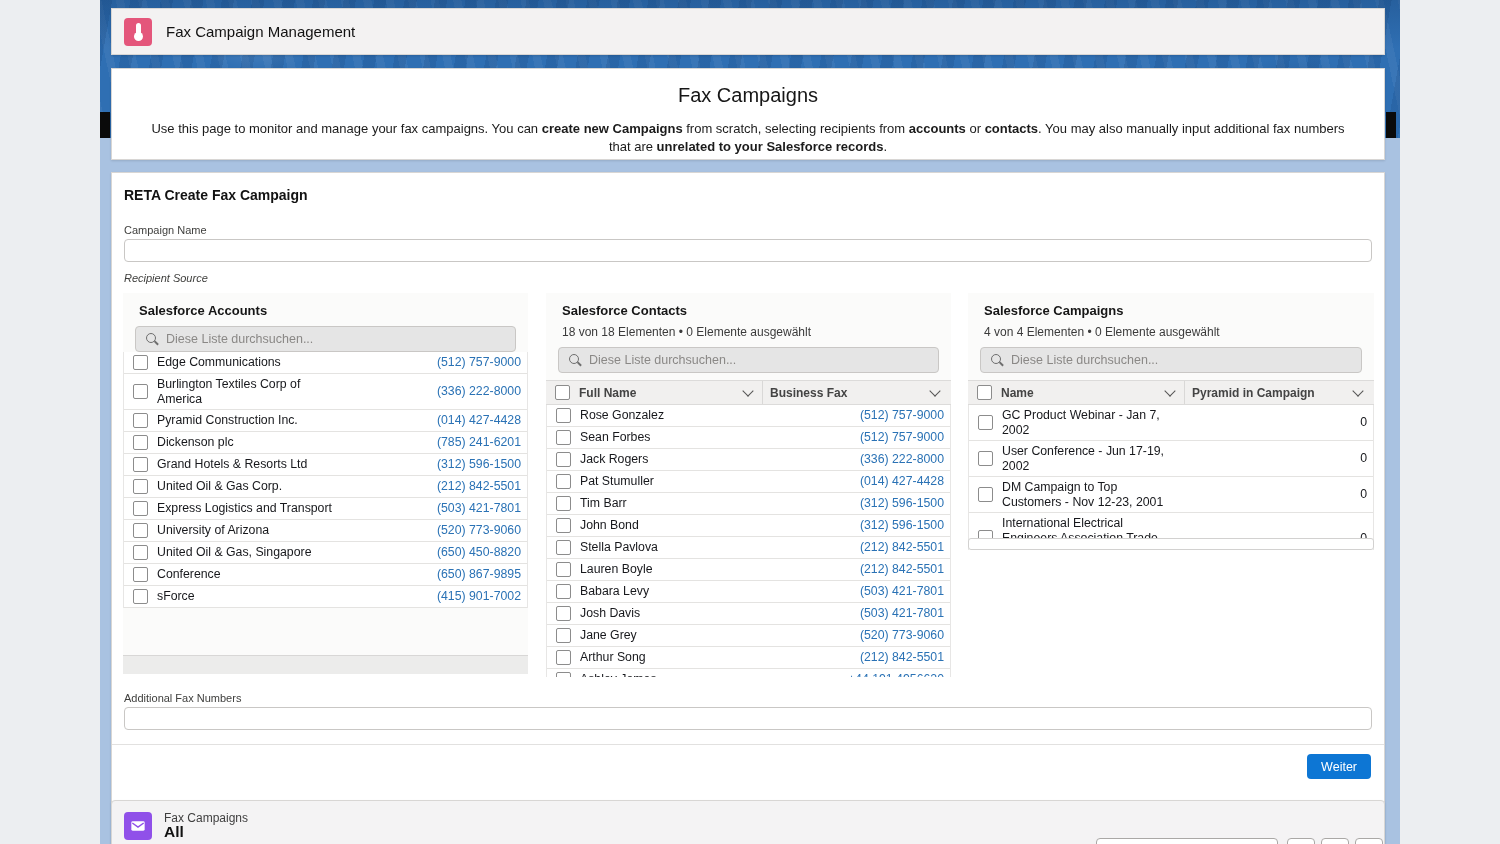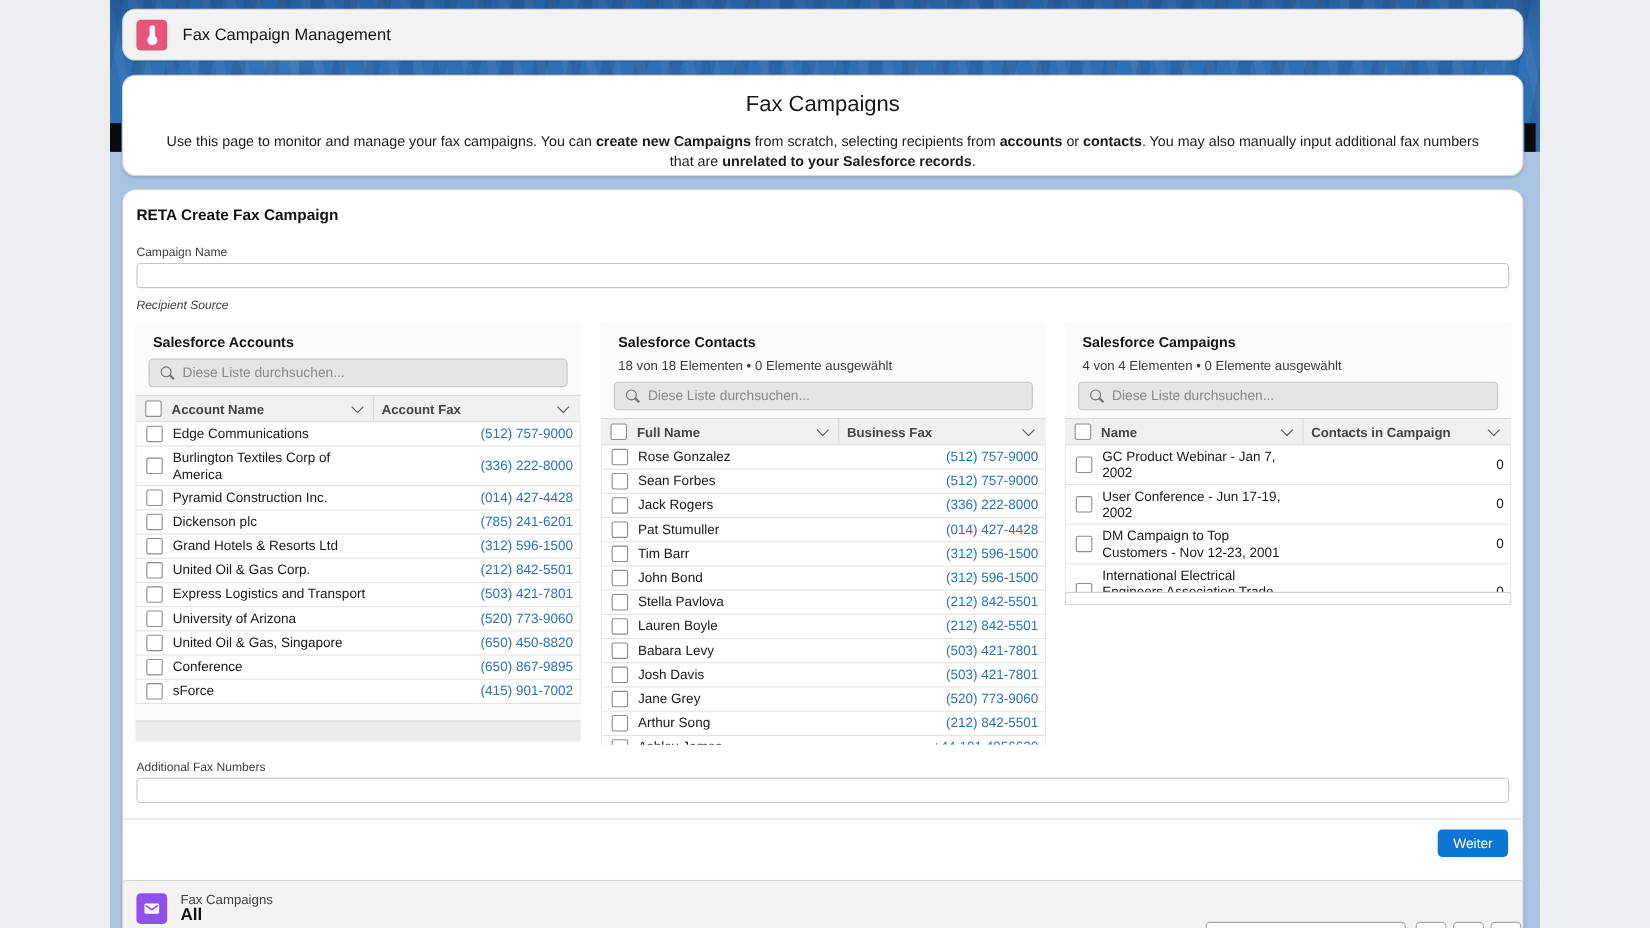--- a/index.html
+++ b/index.html
@@ -16,21 +16,21 @@
       radial-gradient(ellipse 95px 45px at 72% 25%, rgba(255,255,255,.09), transparent 60%),
       radial-gradient(ellipse 85px 50px at 92% 60%, rgba(4,30,70,.14), transparent 60%),
       repeating-linear-gradient(100deg, rgba(16,58,112,.18) 0 12px, rgba(16,58,112,0) 12px 30px),
       repeating-linear-gradient(78deg, rgba(255,255,255,.05) 0 8px, transparent 8px 22px);
     background-color:#2f6fb3;}
   .black-bar{position:absolute;top:112px;width:10px;height:26px;background:#0a0a0a;}
   .black-bar.left{left:100px;} .black-bar.right{left:1386px;}
 
   
   .card{position:absolute;left:111px;width:1274px;background:#fff;border:1px solid #d8d6d4;
-    border-radius:12px;box-sizing:border-box;box-shadow:0 1px 2px rgba(0,0,0,.12);}
+    border-radius:0;box-sizing:border-box;box-shadow:0 1px 2px rgba(0,0,0,.12);}
 
   
   .hdr-card{top:8px;height:47px;background:#f3f2f2;display:flex;align-items:center;padding:0 12px;}
   .obj-icon{width:28px;height:28px;border-radius:4px;flex:0 0 28px;display:flex;align-items:center;justify-content:center;}
   .thermo{position:relative;width:5px;height:12px;background:#fff;border-radius:3px 3px 0 0;margin-bottom:5px;}
   .thermo::after{content:'';position:absolute;left:-2px;bottom:-6px;width:9px;height:9px;background:#fff;border-radius:50%;}
   .hdr-title{margin-left:14px;font-size:15px;color:#121212;}
 
   
   .hero-card{top:68px;height:92px;text-align:center;}
@@ -116,33 +116,20 @@
     <input class="txt-input in-campaign" type="text" style="">
 
     <div class="fld-label lbl-recipient">Recipient Source</div>
 
     <div class="panel p0">
       <div class="ptitle">Salesforce Accounts</div>
       <div class="searchbox">
         <span class="mag"></span>
         <input type="text" placeholder="Diese Liste durchsuchen..." style="">
       </div>
-      <div class="thead">
-        <span class="cbcol">
-            <span class="cb"></span>
-          </span>
-        <span class="hcell c1">
-            <span>Account Name</span>
-            <span class="chev"></span>
-          </span>
-        <span class="hcell c2">
-            <span>Account Fax</span>
-            <span class="chev"></span>
-          </span>
-      </div>
       <div class="rows">
           <div class="trow">
             <span class="cbcol">
               <span class="cb"></span>
             </span>
             <span class="cell name">Edge Communications</span>
             <span class="cell val">(512) 757-9000</span>
           </div>
           <div class="trow">
             <span class="cbcol">
@@ -342,21 +329,21 @@
       </div>
       <div class="thead">
         <span class="cbcol">
             <span class="cb"></span>
           </span>
         <span class="hcell c1">
             <span>Name</span>
             <span class="chev"></span>
           </span>
         <span class="hcell c2">
-            <span>Contacts in Campaign</span>
+            <span>Pyramid in Campaign</span>
             <span class="chev"></span>
           </span>
       </div>
       <div class="rows">
           <div class="trow">
             <span class="cbcol">
               <span class="cb"></span>
             </span>
             <span class="cell name">GC Product Webinar - Jan 7, 2002</span>
             <span class="cell val plain">0</span>

